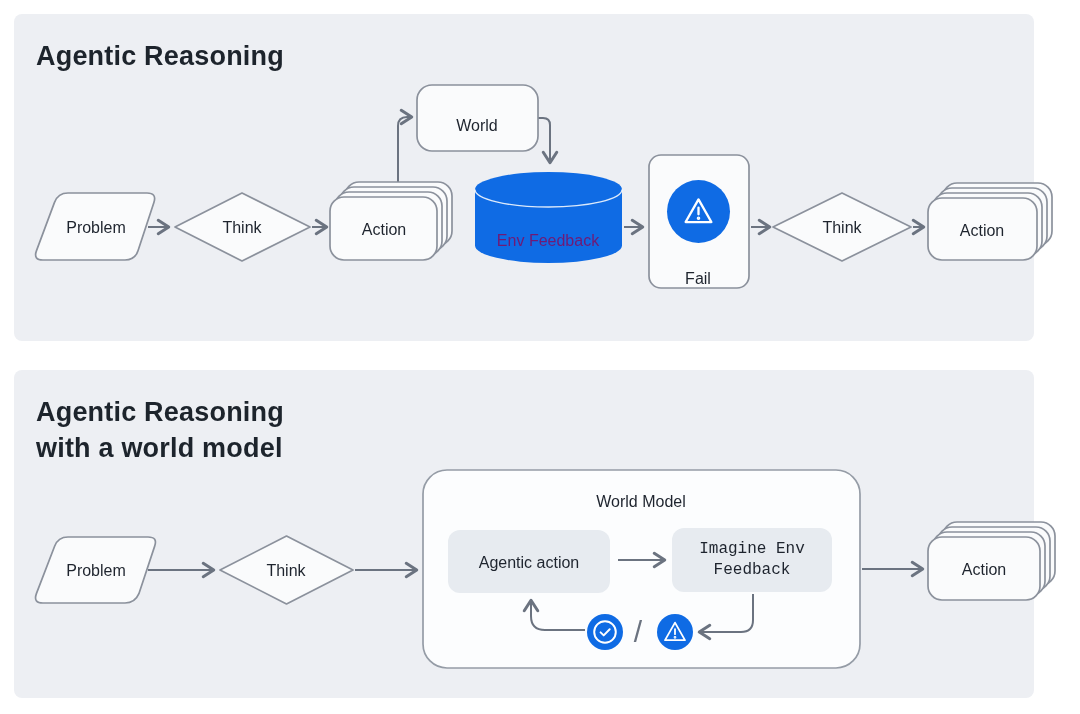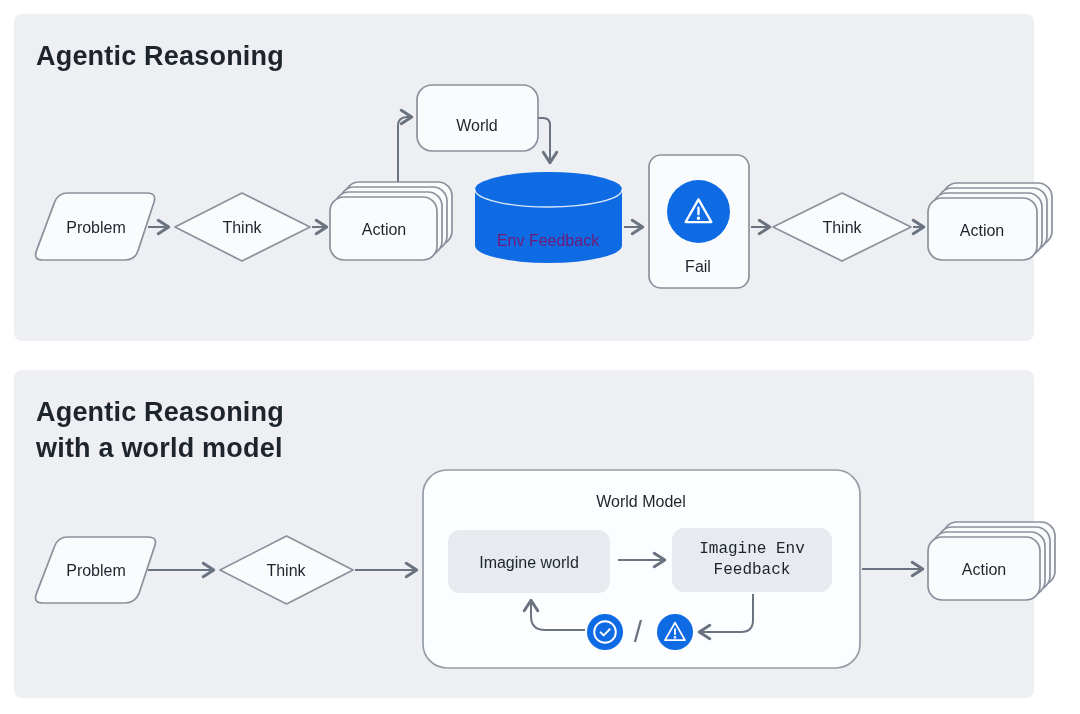--- a/index.html
+++ b/index.html
@@ -78,21 +78,21 @@
       </g>
     </g>
   </svg>
 
   <div class="title">Agentic Reasoning</div>
   <div class="lbl" style="left:82px;top:213px">Problem</div>
   <div class="lbl" style="left:228px;top:213px">Think</div>
   <div class="lbl" style="left:370px;top:215px">Action</div>
   <div class="lbl" style="left:463px;top:111px">World</div>
   <div class="lbl white" style="left:534px;top:226px">Env Feedback</div>
-  <div class="lbl" style="left:684px;top:252px">Fail</div>
+  <div class="lbl" style="left:684px;top:264px">Fail</div>
   <div class="lbl" style="left:828px;top:213px">Think</div>
   <div class="lbl" style="left:968px;top:216px">Action</div>
 </div>
 
 <div class="panel" id="panel-bottom">
   <svg width="1052" height="328" viewBox="0 0 1052 328">
     <defs>
       <marker id="ah2" viewBox="0 0 12 12" refX="9" refY="6" markerWidth="9" markerHeight="9" orient="auto-start-reverse">
         <path d="M2.5 1.5 L9.5 6 L2.5 10.5" fill="none" stroke="#6b7380" stroke-width="2" stroke-linecap="round" stroke-linejoin="round"></path>
       </marker>
@@ -136,17 +136,17 @@
       <rect x="919" y="162" width="112" height="63" rx="14"></rect>
       <rect x="914" y="167" width="112" height="63" rx="14"></rect>
     </g>
   </svg>
 
   <div class="title">Agentic Reasoning
 with a world model</div>
   <div class="lbl" style="left:82px;top:200px">Problem</div>
   <div class="lbl" style="left:272px;top:200px">Think</div>
   <div class="lbl" style="left:627px;top:131px">World Model</div>
-  <div class="lbl" style="left:515px;top:192px">Imagine world</div>
+  <div class="lbl" style="left:515px;top:192px">Agentic action</div>
   <div class="lbl wrap" style="left:738px;top:190px">Imagine Env Feedback</div>
   <div class="slash" style="left:624px;top:262px">/</div>
   <div class="lbl" style="left:970px;top:199px">Action</div>
 </div>
 
 </body></html>

